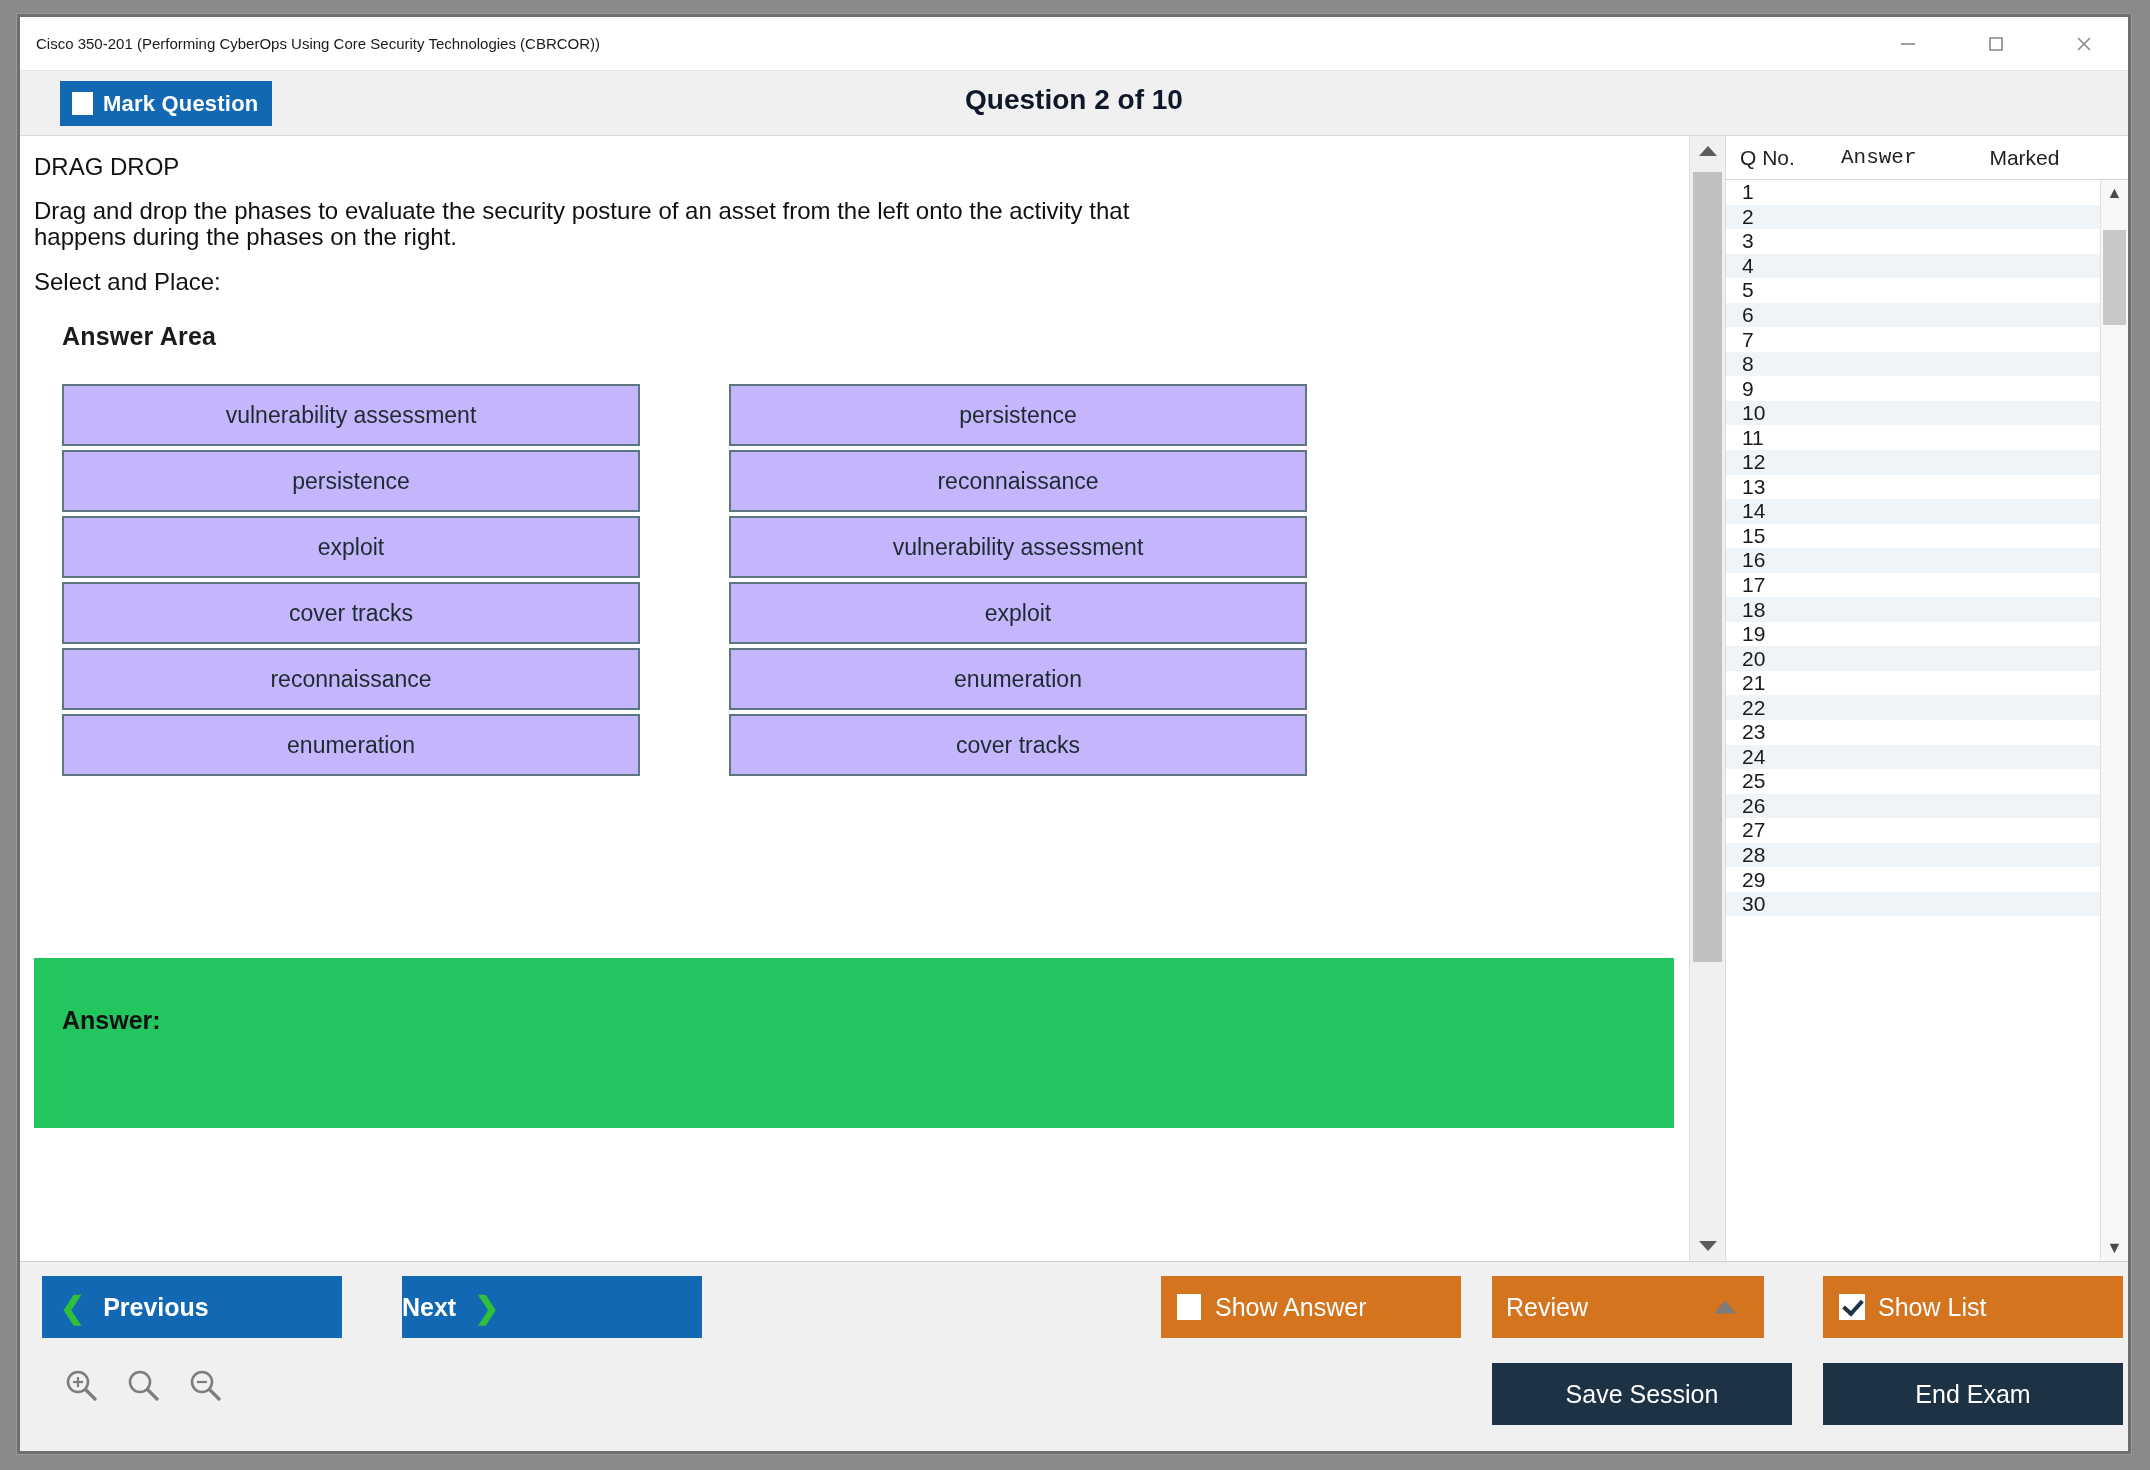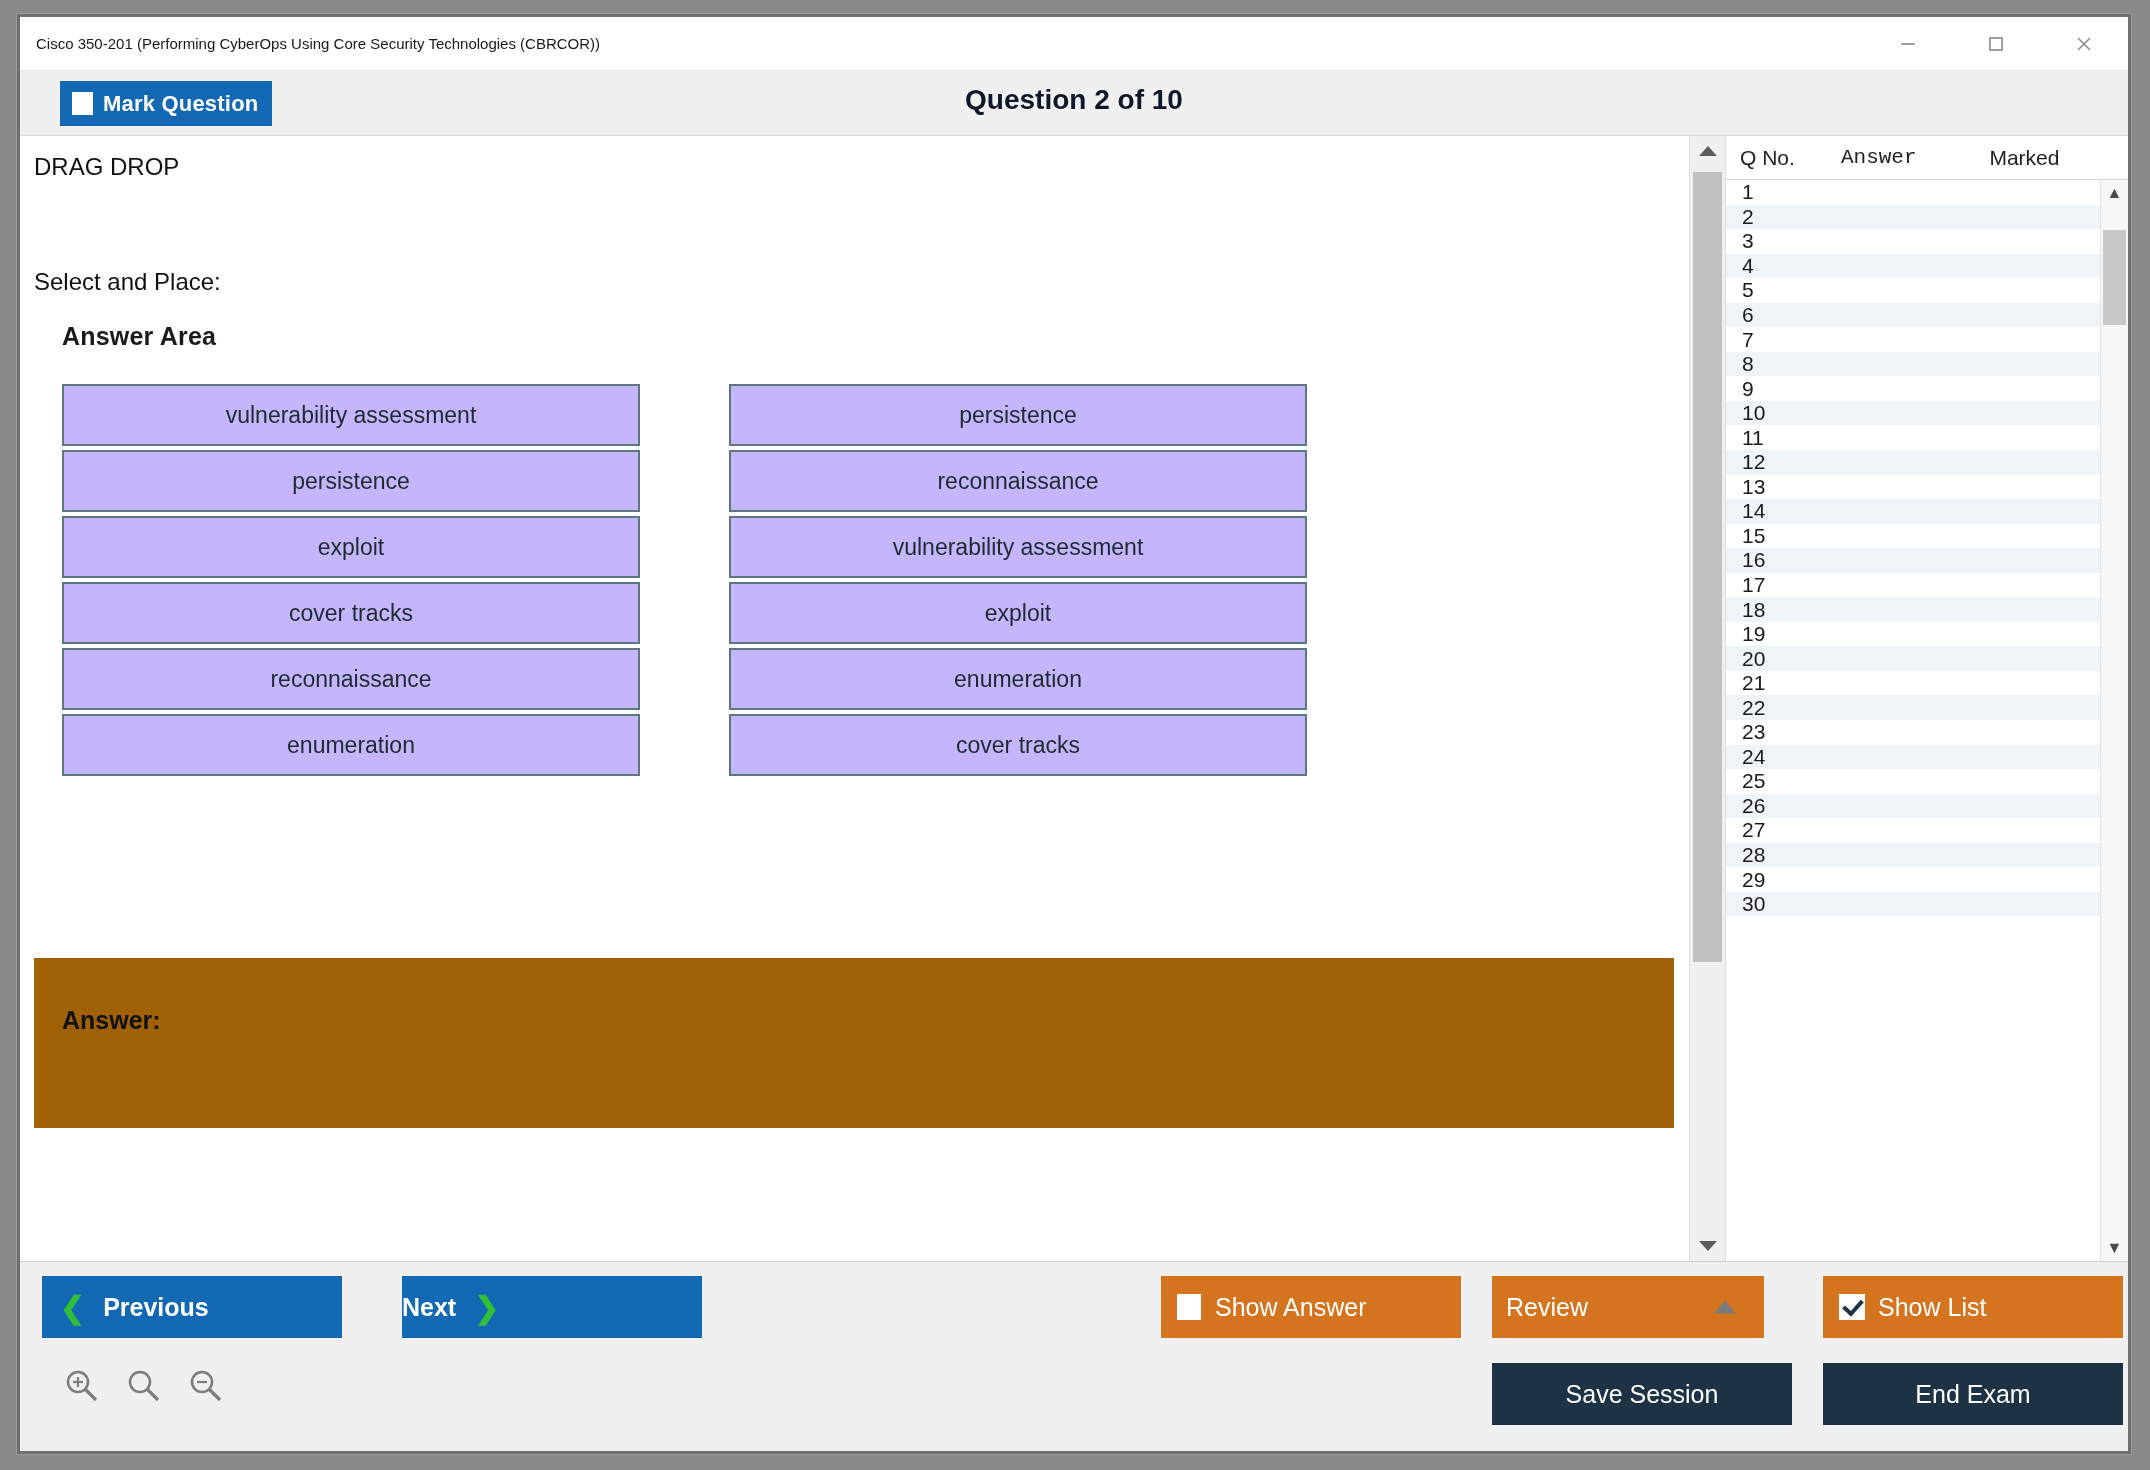--- a/index.html
+++ b/index.html
@@ -146,21 +146,21 @@
     color: #1d2b30;
     cursor: move;
     user-select: none;
   }
 
   
   #answer-strip {
     position: absolute;
     left: 14px; top: 822px;
     width: 1640px; height: 170px;
-    background: #a16207;
+    background: #22c55e;
   }
   #answer-label {
     position: absolute; left: 28px; top: 48px;
     font-size: 25px; font-weight: bold; color: #111;
   }
 
   
   #content-scrollbar {
     width: 36px;
     background: #f0f0f0;
@@ -355,20 +355,21 @@
     </div>
     <div id="question-counter">Question 2 of 10</div>
   </div>
 
   <div id="body-row">
 
     <div id="content-pane">
       <div id="content-inner">
 
         <div id="q-type">DRAG DROP</div>
+        <div id="q-prompt">Drag and drop the phases to evaluate the security posture of an asset from the left onto the activity that happens during the phases on the right.</div>
         <div id="q-select-place">Select and Place:</div>
 
         <div id="exhibit">
           <div id="answer-area-title">Answer Area</div>
           <div class="drag-col" id="col-left">
               <div class="drag-item">
                 <span>vulnerability assessment</span>
               </div>
               <div class="drag-item">
                 <span>persistence</span>

